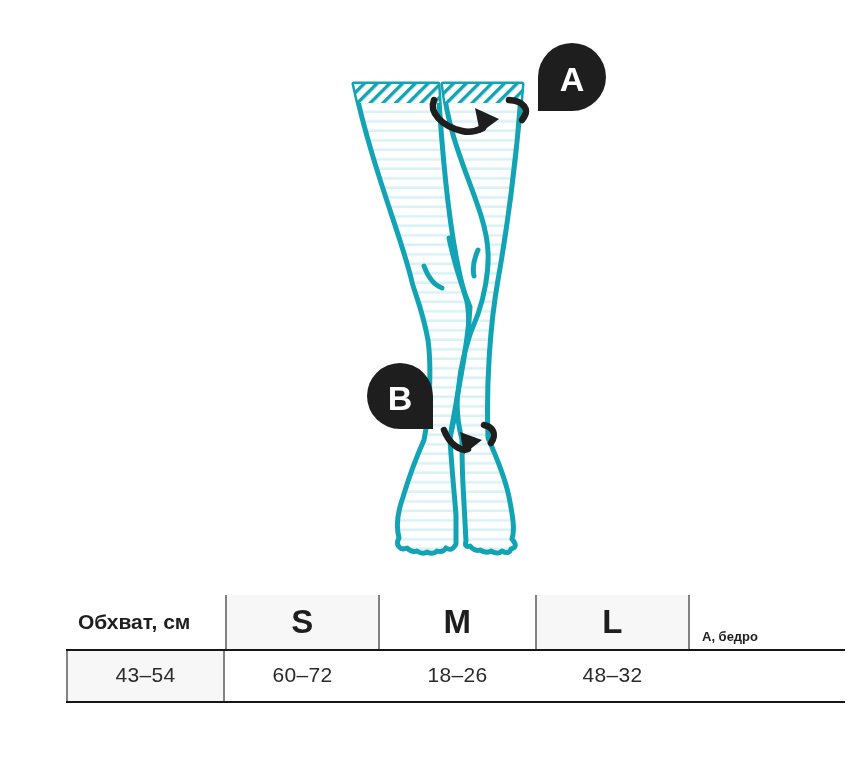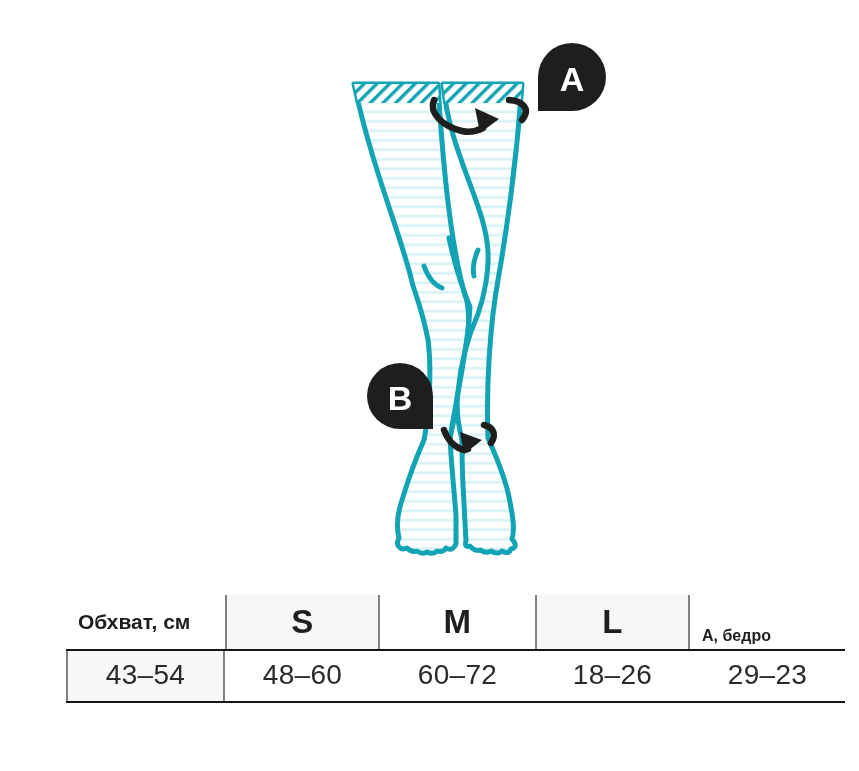--- a/index.html
+++ b/index.html
@@ -18,22 +18,22 @@
   }
   .cell{display:flex;align-items:center;justify-content:center;box-sizing:border-box;}
   .cell.left{justify-content:flex-start;padding-left:12px;}
   .shaded{
     background:#f7f7f7;
     border-left:2px solid #828282;
     border-right:2px solid #828282;
   }
   .corner-label{font-size:21px;font-weight:700;}
   .size-header{font-size:33px;font-weight:700;letter-spacing:.5px;}
-  .row-label{font-size:16px;font-weight:700;margin-top:28px;}
-  .cell-value{font-size:28px;font-weight:400;color:#2a2a2a;letter-spacing:.3px;}
+  .row-label{font-size:13px;font-weight:700;margin-top:28px;}
+  .cell-value{font-size:21px;font-weight:400;color:#2a2a2a;letter-spacing:.3px;}
   .hline{position:absolute;left:0;right:0;height:2px;background:#161616;}
   .hline-1{top:54px;}
   .hline-2{top:106px;}
 </style>
 </head>
 <body>
 
 <div class="stage">
 
   <svg class="legs-svg" width="859" height="595" viewBox="0 0 859 595" aria-hidden="true">
@@ -140,23 +140,22 @@
 
   <div class="size-table">
 
     <div class="cell left corner-label">Обхват, см</div>
     <div class="cell shaded size-header">S</div>
     <div class="cell size-header">M</div>
     <div class="cell shaded size-header">L</div>
 
     <div class="cell left row-label">А, бедро</div>
     <div class="cell shaded cell-value">43–54</div>
-    <div class="cell cell-value">48–60</div>
     <div class="cell cell-value">60–72</div>
 
     <div class="cell cell-value">18–26</div>
-    <div class="cell cell-value">29–23</div>
+    <div class="cell cell-value">48–32</div>
 
     <div class="hline hline-1"></div>
     <div class="hline hline-2"></div>
   </div>
 
 </div>
 
 </body></html>

